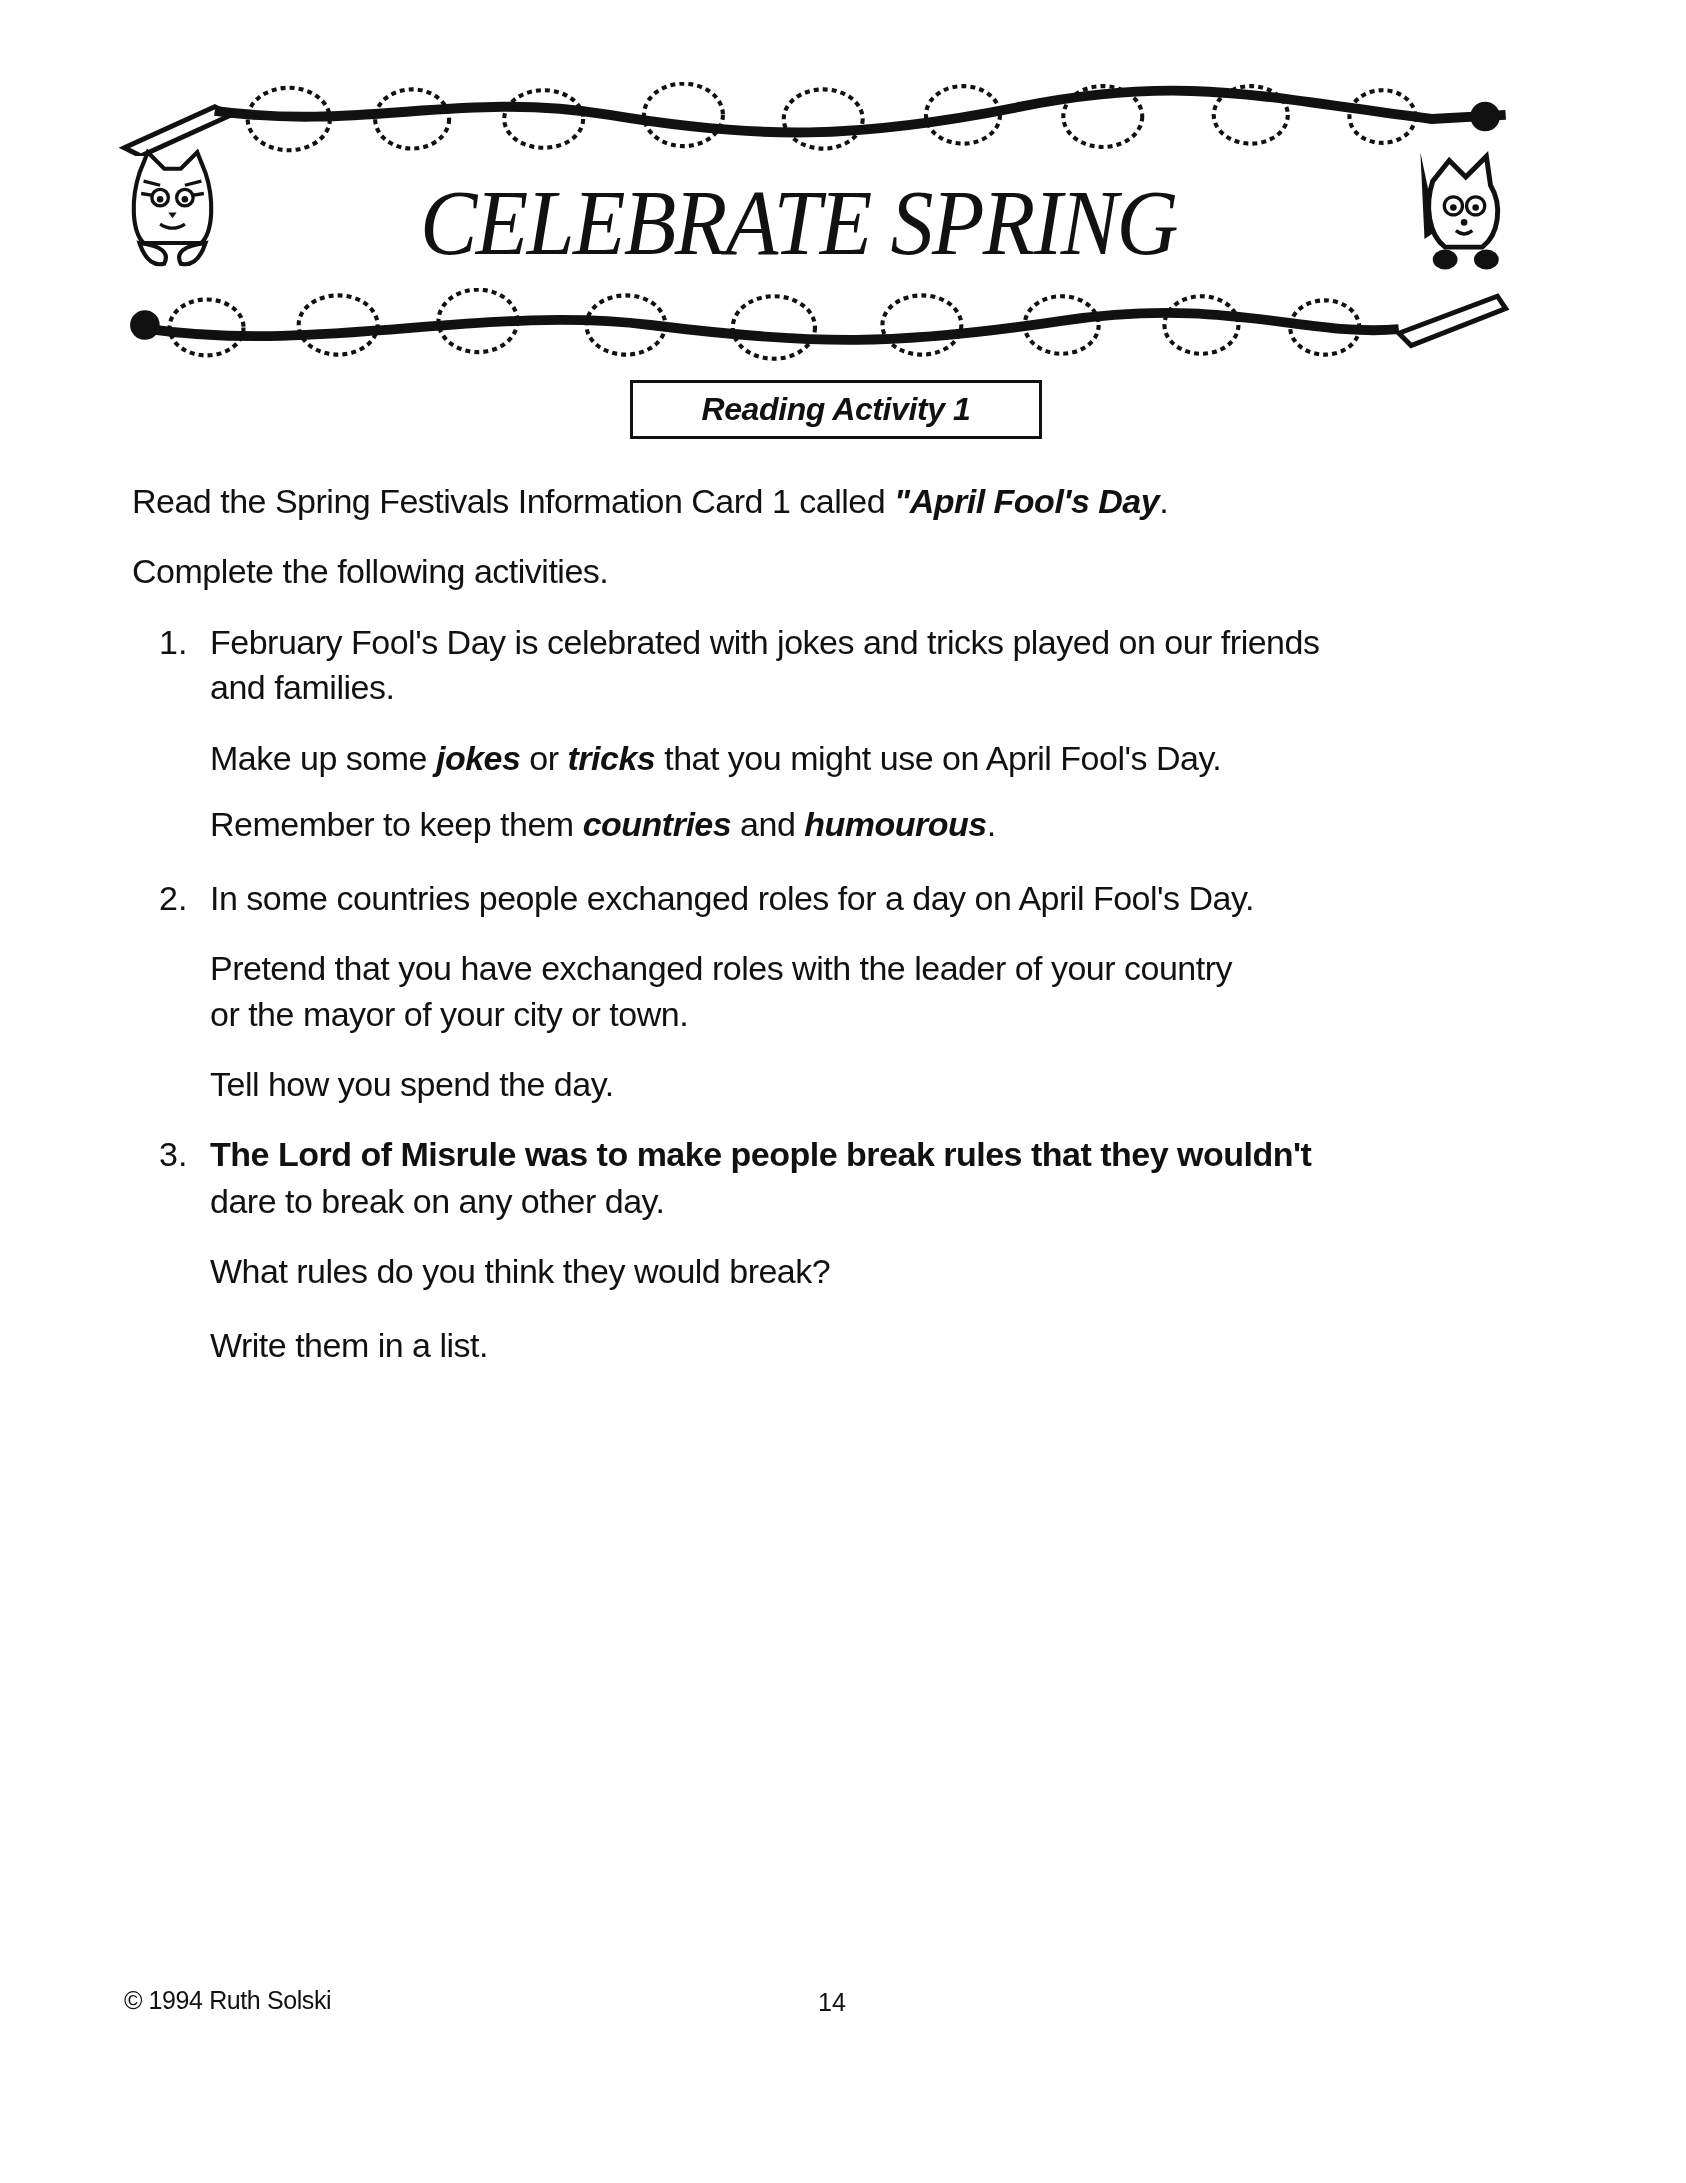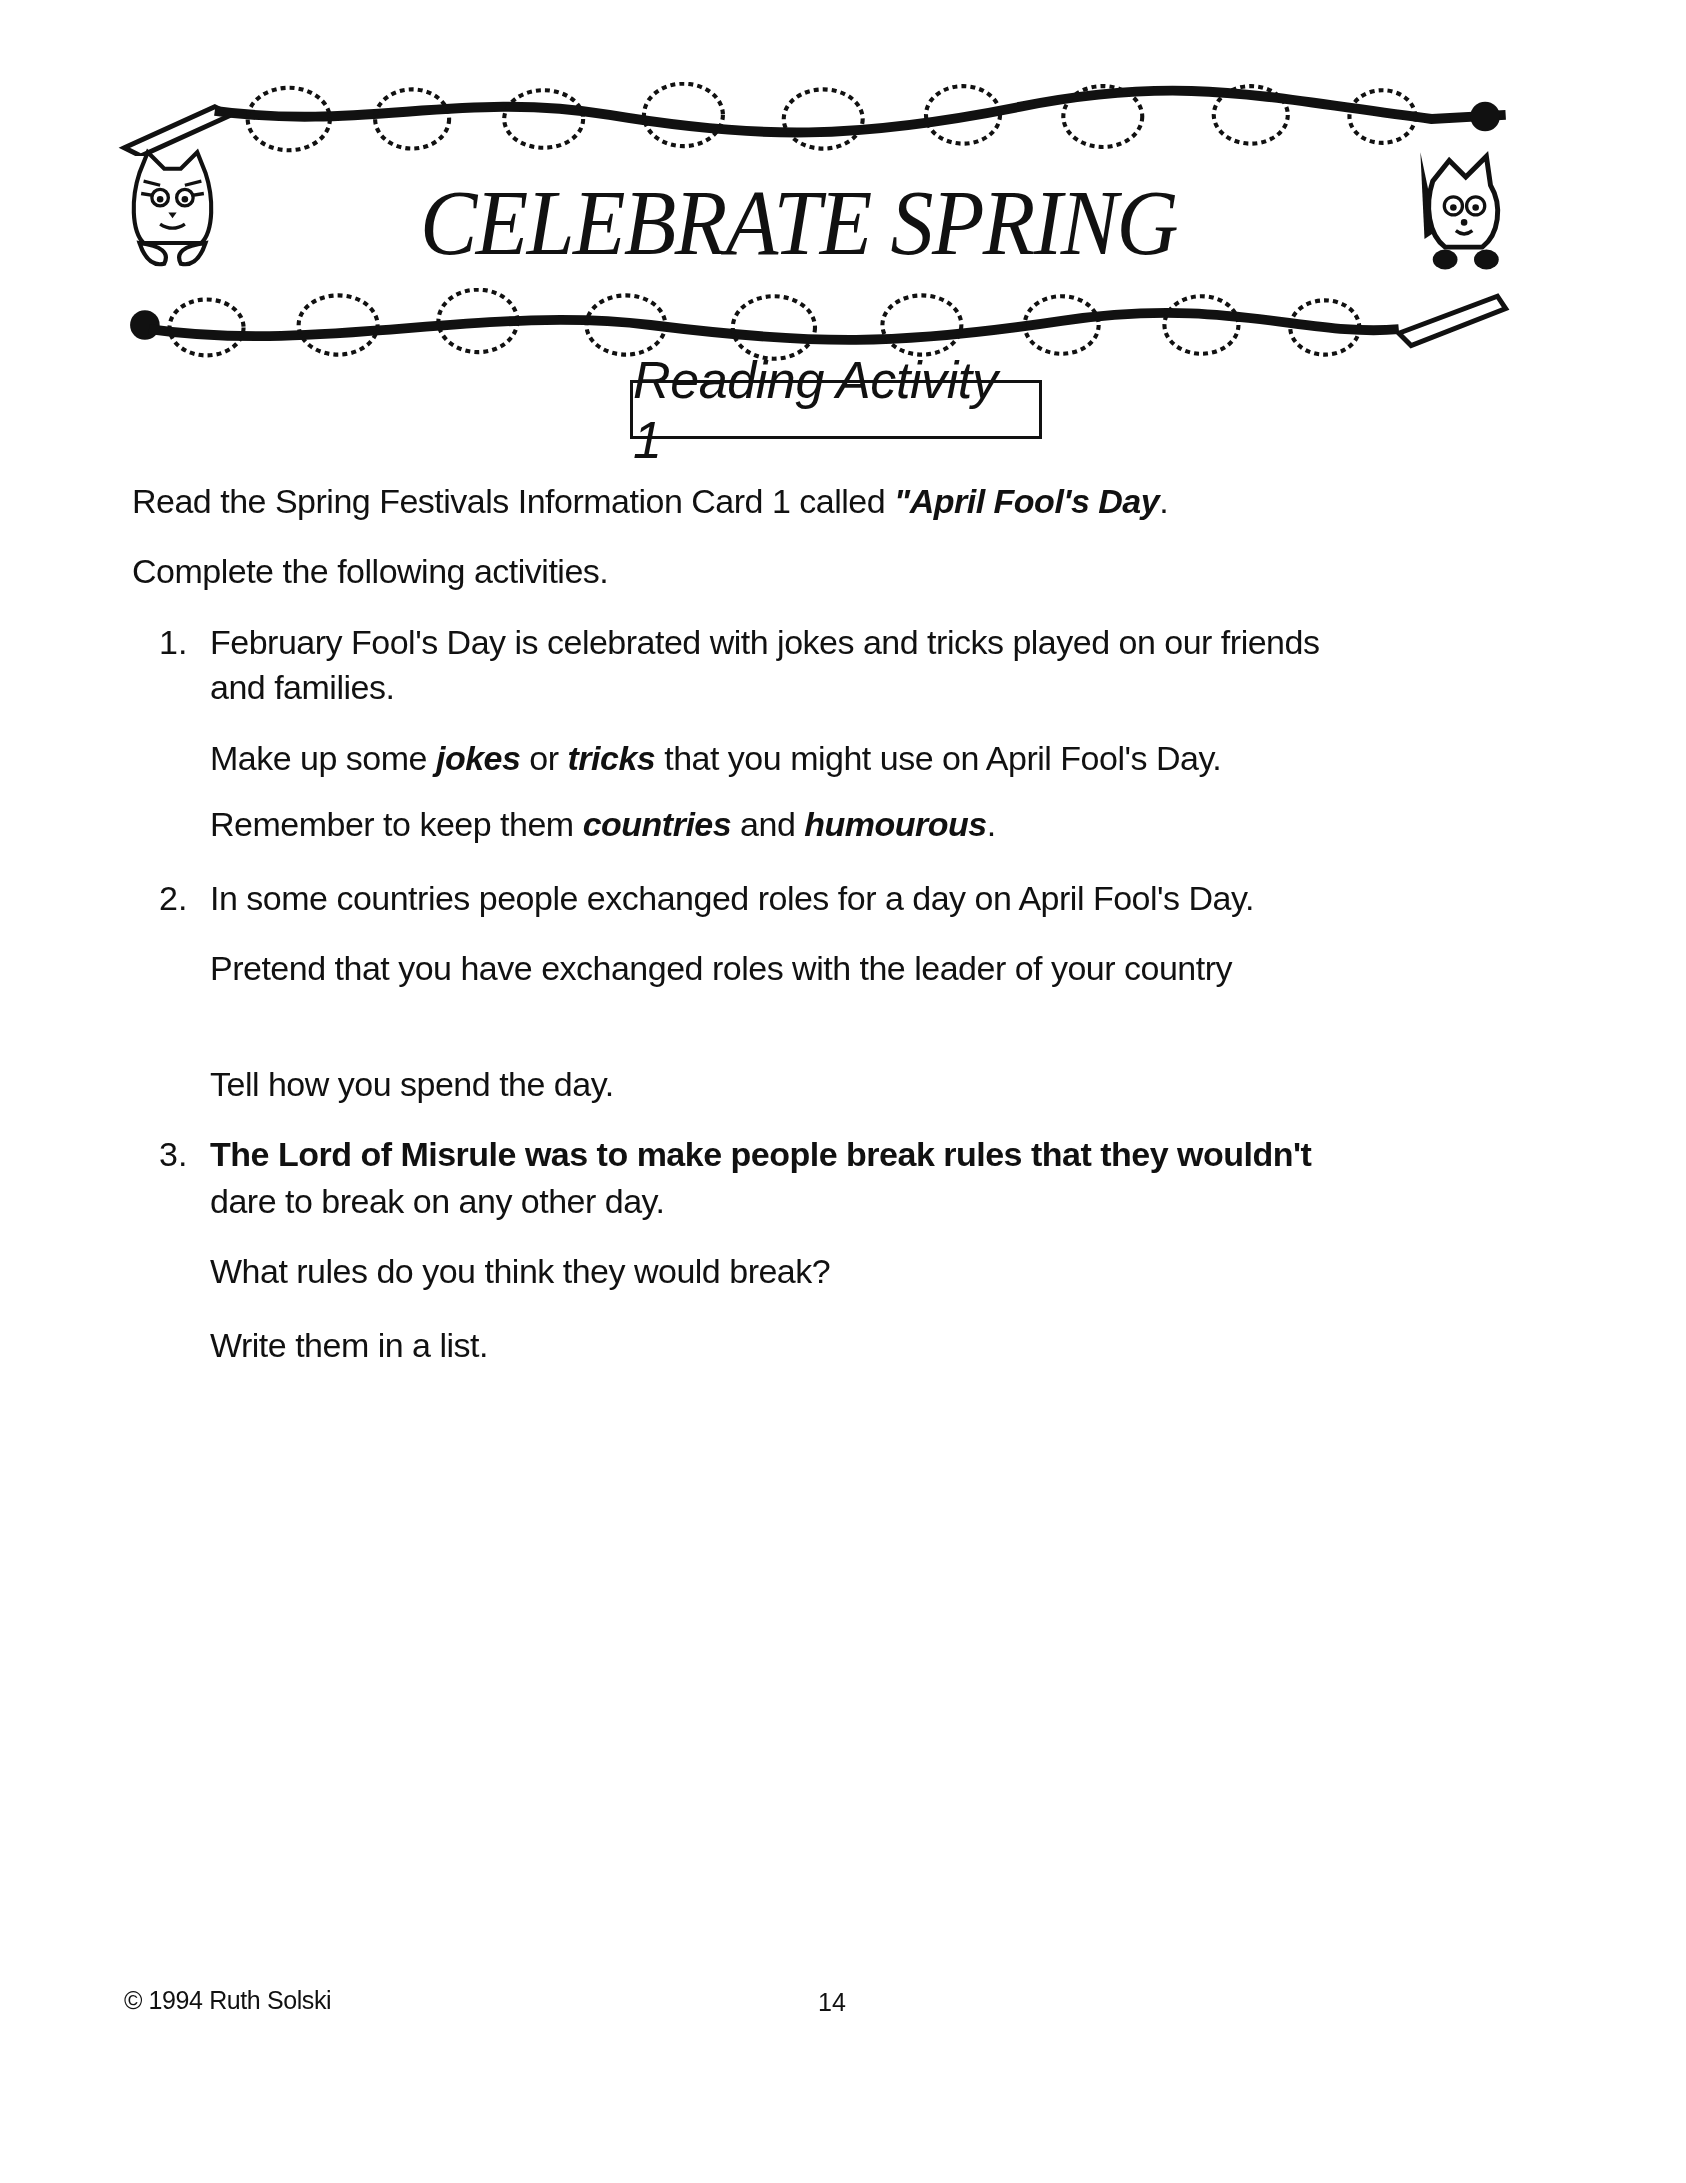--- a/index.html
+++ b/index.html
@@ -16,21 +16,21 @@
     .cat.left { left: 8.2px; }
     .cat.right { left: 1293px; }
     .banner-title { position: absolute; left: 305px; top: 92px; width: 824px;
                     font-family: "Liberation Serif", "DejaVu Serif", serif;
                     font-style: italic; font-size: 86px; letter-spacing: -1.6px;
                     line-height: 91px; color: #111; transform: scaleY(1.08); transform-origin: left top; }
 
     
     .activity-box { position: absolute; left: 630px; top: 380px; width: 412px; height: 59px;
                     border: 3.3px solid #111; box-sizing: border-box; display: flex; align-items: center; justify-content: center; }
-    .activity-box span { font-weight: normal; font-style: italic; font-size: 52px; letter-spacing: -0.4px; }
+    .activity-box span { font-weight: bold; font-style: italic; font-size: 32px; letter-spacing: -0.4px; }
 
     
     .text { position: absolute; font-size: 34px; line-height: 46px; letter-spacing: -0.5px; white-space: nowrap; }
     .text b { font-weight: bold; font-style: italic; }
     .num { position: absolute; font-size: 34px; line-height: 46px; }
 
     .footer-copy { position: absolute; left: 124px; top: 1986px; font-size: 25px; letter-spacing: -0.4px; }
     .footer-page { position: absolute; left: 818px; top: 1988px; font-size: 25px; }
   </style>
 </head>
@@ -122,20 +122,21 @@
   <div class="text" style="left:210px; top:735px;">
     <span>Make up some </span><b>jokes</b><span> or </span><b>tricks</b><span> that you might use on April Fool's Day.</span>
   </div>
   <div class="text" style="left:210px; top:801px;">
     <span>Remember to keep them </span><b>countries</b><span> and </span><b>humourous</b><span>.</span>
   </div>
 
   <div class="num" style="left:159px; top:875px;">2.</div>
   <div class="text" style="left:210px; top:875px;">In some countries people exchanged roles for a day on April Fool's Day.</div>
   <div class="text" style="left:210px; top:945px;">Pretend that you have exchanged roles with the leader of your country</div>
+  <div class="text" style="left:210px; top:991px;">or the mayor of your city or town.</div>
   <div class="text" style="left:210px; top:1061px;">Tell how you spend the day.</div>
 
   <div class="num" style="left:159px; top:1131px;">3.</div>
   <div class="text" style="left:210px; top:1131px;font-weight:bold;">The Lord of Misrule was to make people break rules that they wouldn't</div>
   <div class="text" style="left:210px; top:1178px;">dare to break on any other day.</div>
   <div class="text" style="left:210px; top:1248px;">What rules do you think they would break?</div>
   <div class="text" style="left:210px; top:1322px;">Write them in a list.</div>
 
   <div class="footer-copy">© 1994 Ruth Solski</div>
   <div class="footer-page">14</div>

